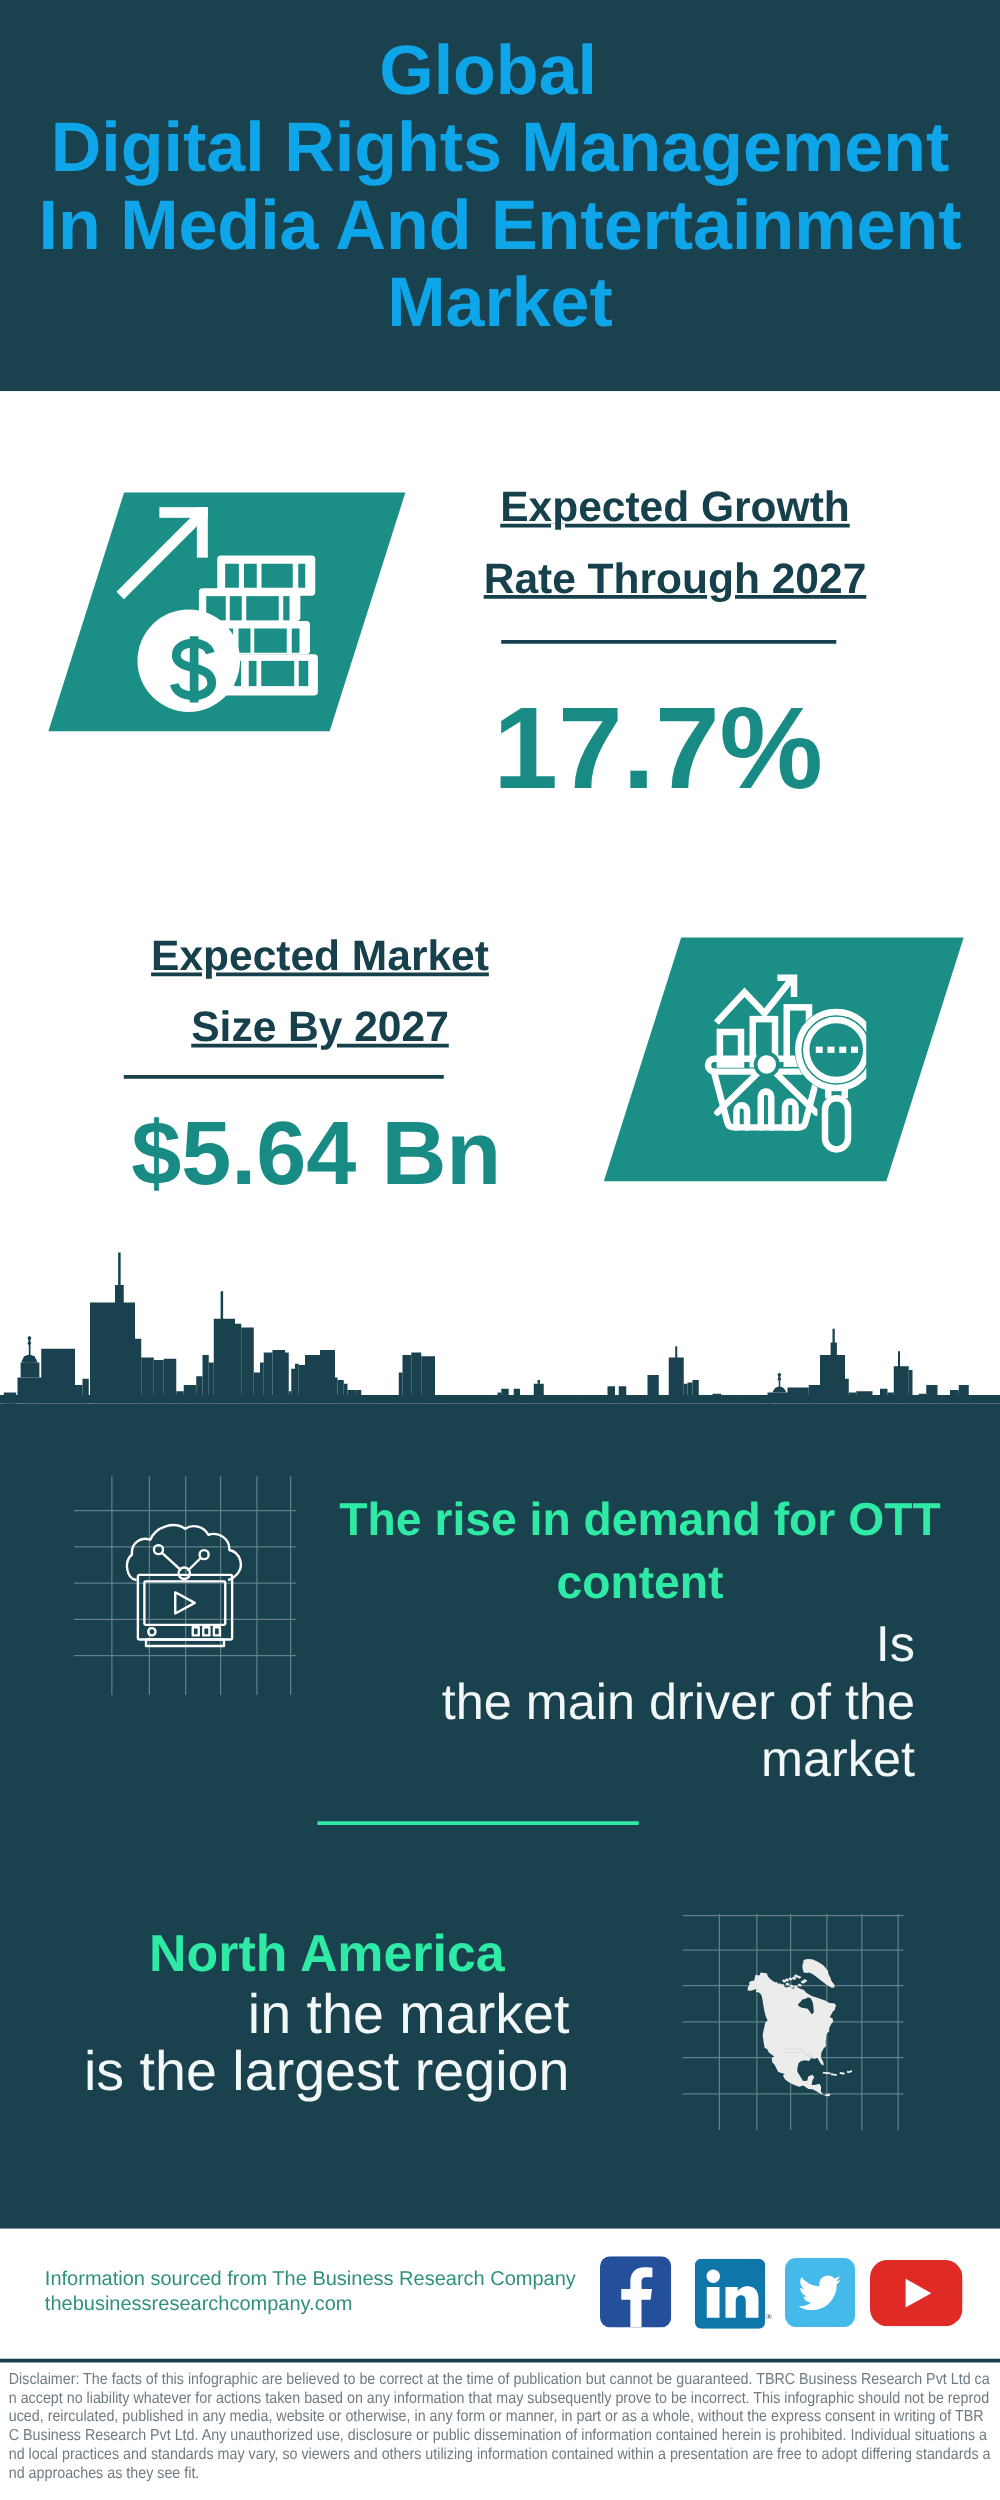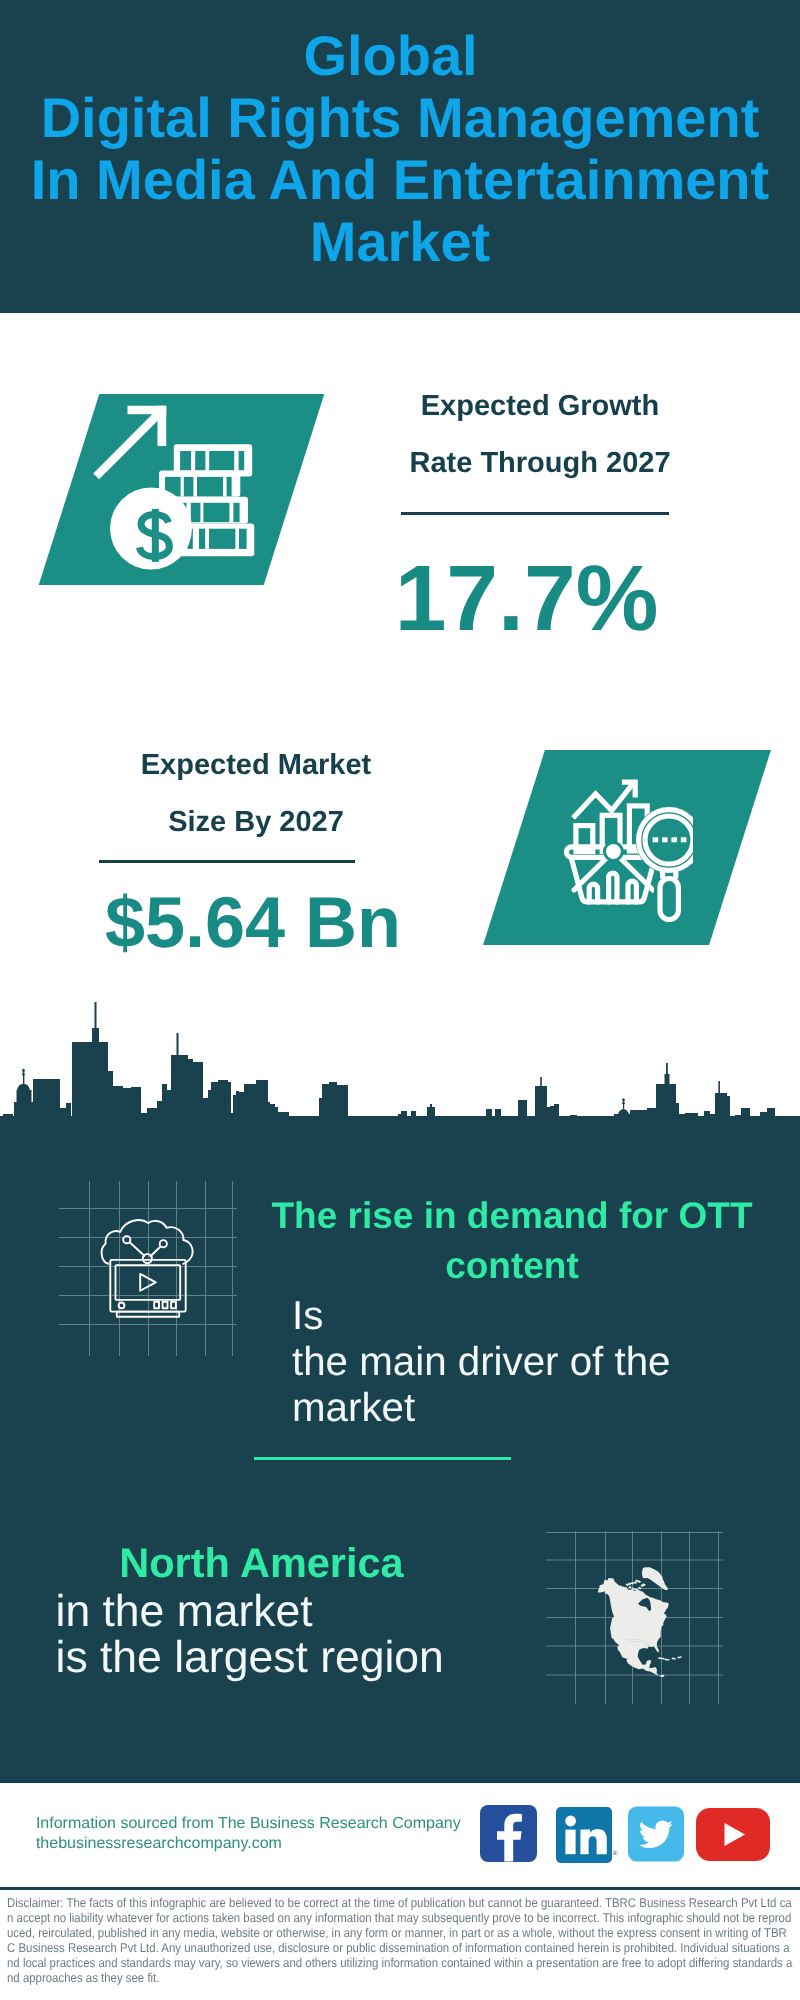--- a/index.html
+++ b/index.html
@@ -12,39 +12,39 @@
     color:#0ea5e9;font-weight:bold;font-size:56px;line-height:62px;}
   .hero-title .sp{margin-right:19px;}
 
   
   .white{position:absolute;left:0;top:313px;width:800px;height:810px;background:#fff;overflow:hidden;}
   .para{position:absolute;background:#1b8f86;transform:skewX(-17.6deg);}
   .para1{left:68.5px;top:81px;width:225px;height:191px;}
   .para2{left:514px;top:437px;width:226px;height:195px;}
   .ico{position:absolute;display:block;}
 
-  .stat-head{position:absolute;font-weight:bold;font-size:29px;line-height:57px;color:#16404b;text-align:center;}
+  .stat-head{position:absolute;font-weight:bold;font-size:34px;line-height:57px;color:#16404b;text-align:center;text-decoration:underline;}
   .stat-rule{position:absolute;height:3px;background:#16404b;}
   .stat-val{position:absolute;font-weight:bold;color:#188c84;text-align:center;line-height:1;}
 
   #head1{left:340px;top:65.4px;width:400px;}
   #rule1{left:401px;top:198.5px;width:268px;}
   #val1{left:326.5px;top:238.5px;width:400px;font-size:93px;}
 
   #head2{left:56px;top:412.2px;width:400px;margin-top:12px;}
   #rule2{left:99px;top:547px;width:256px;}
   #val2{left:53px;top:573.5px;width:400px;font-size:72px;}
 
   .skyline{position:absolute;left:0;bottom:0;width:800px;height:125px;display:block;}
 
   
   .dark{position:absolute;left:0;top:1123px;width:800px;height:660px;background:#19414e;overflow:hidden;}
   .gridbox{position:absolute;display:block;}
   .d-green{position:absolute;color:#2eeaa4;font-weight:bold;text-align:center;}
-  .d-white{position:absolute;color:#f2f7f7;text-align:left;}
+  .d-white{position:absolute;color:#f2f7f7;text-align:right;}
   .d-rule{position:absolute;height:3.4px;background:#2eeaa4;}
 
   #ott-green{left:262px;top:67.75px;width:500px;font-size:37px;line-height:50px;}
   #ott-white{left:292px;top:170px;width:440px;font-size:40.3px;line-height:46px;}
   #d-rule1{left:254px;top:333.5px;width:257px;}
   #na-green{left:61.5px;top:415.4px;width:400px;font-size:41.5px;line-height:50px;}
   #na-white{left:55.5px;top:466.3px;width:400px;font-size:44.5px;line-height:46px;}
 
   
   .foot{position:absolute;left:0;top:1783px;width:800px;height:108px;background:#fff;}

